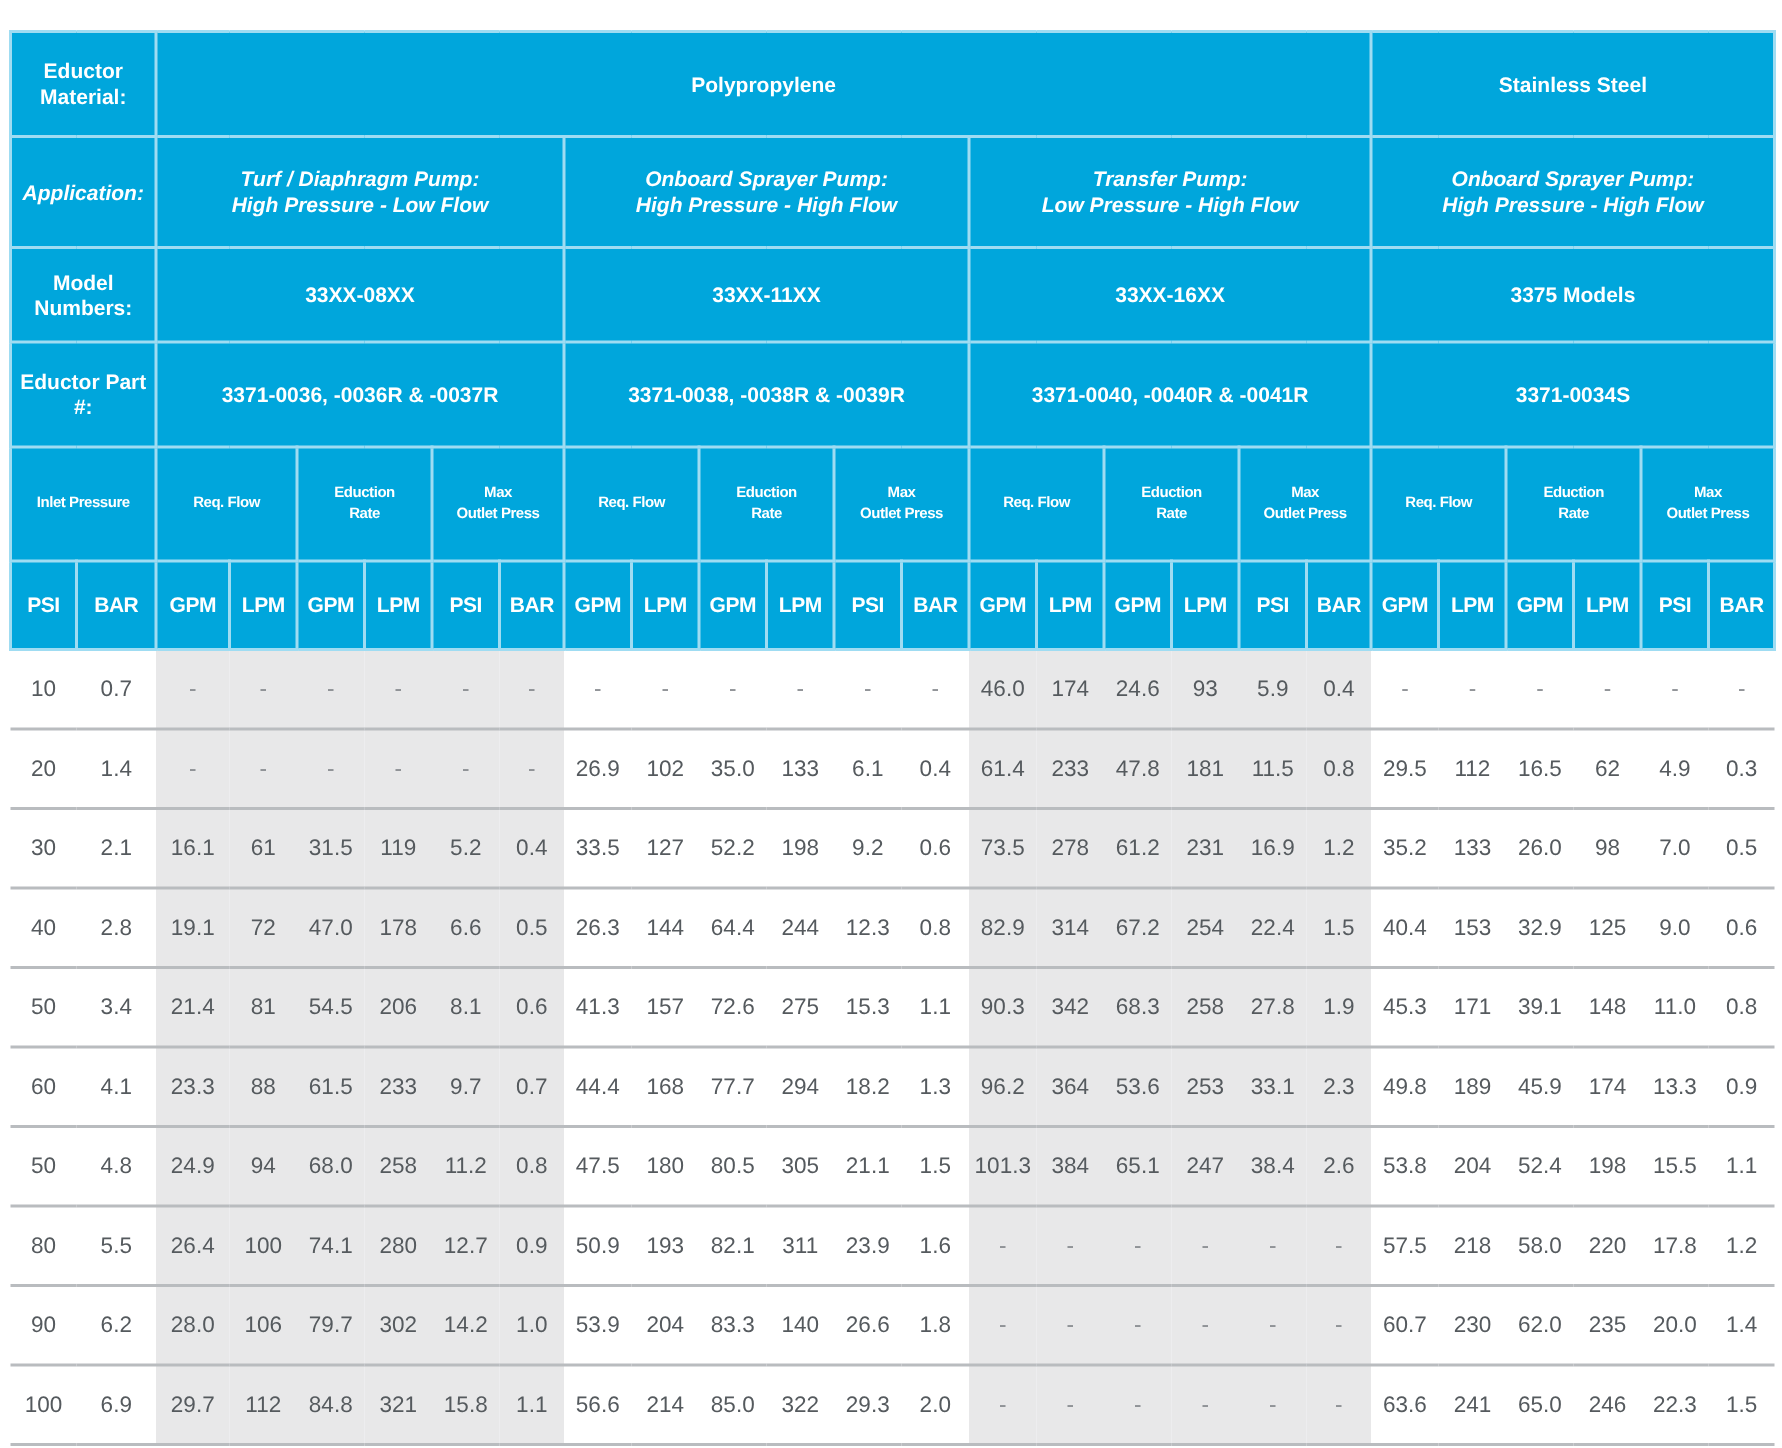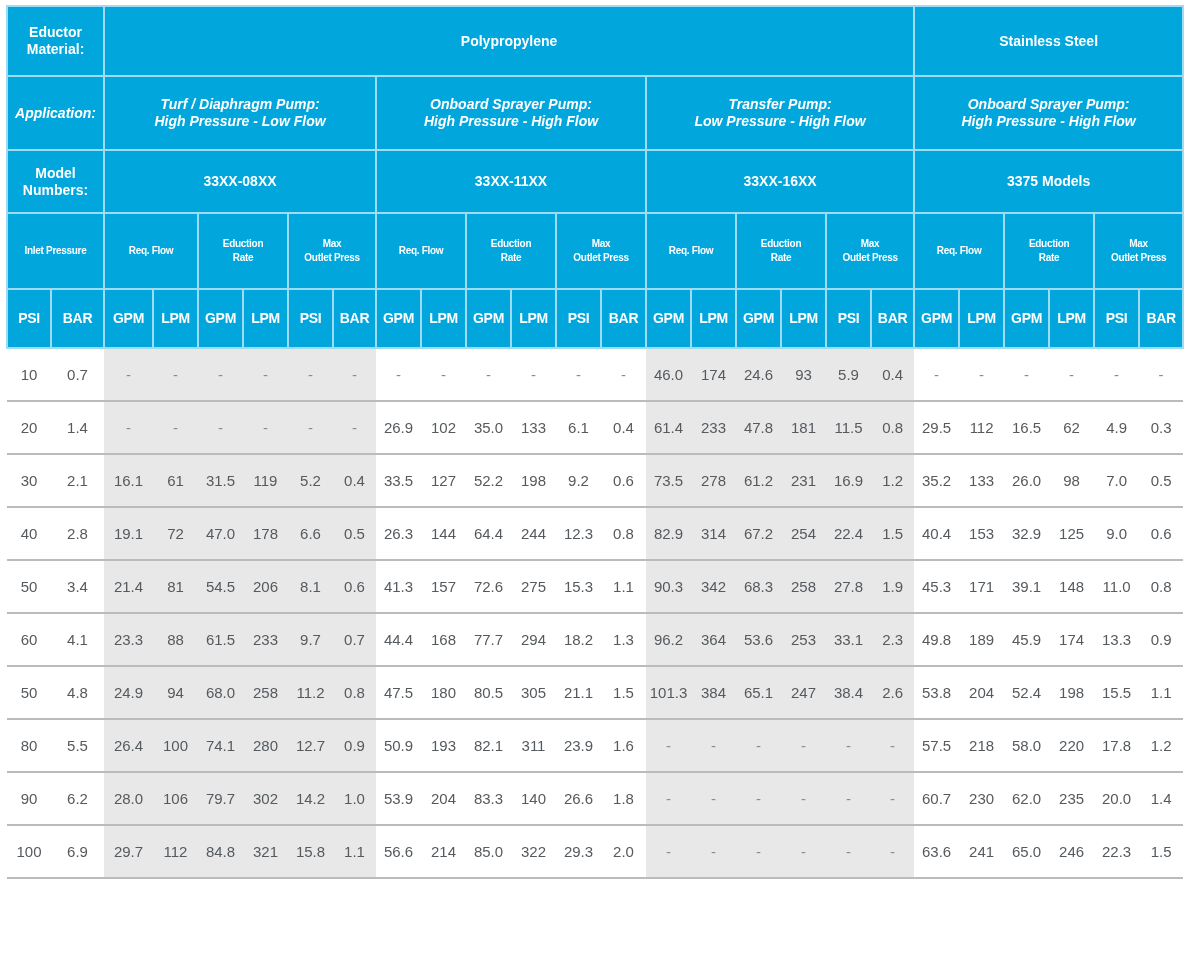--- a/index.html
+++ b/index.html
@@ -1,18 +1,18 @@
 <!DOCTYPE html>
 <html><head>
 <meta charset="utf-8">
 <style>
   html, body { margin: 0; padding: 0; background: #ffffff; }
   body { width: 1188px; height: 965px; position: relative; overflow: hidden; font-family: "Liberation Sans", "DejaVu Sans", sans-serif; }
   table.spec {
-    position: absolute; left: 6px; top: 5px;
+    position: absolute; left: 6px; top: 20px;
     width: 1176px;
     border-collapse: collapse;
     table-layout: fixed;
   }
   table.spec th {
     background: #00a6dc;
     color: #ffffff;
     font-weight: bold;
     font-size: 14px;
     line-height: 17px;
@@ -88,20 +88,27 @@
       <th colspan="6"><span>Transfer Pump:</span><br><span>Low Pressure - High Flow</span></th>
       <th colspan="6"><span>Onboard Sprayer Pump:</span><br><span>High Pressure - High Flow</span></th>
     </tr>
     <tr class="h3">
       <th class="label" colspan="2">Model Numbers:</th>
       <th colspan="6">33XX-08XX</th>
       <th colspan="6">33XX-11XX</th>
       <th colspan="6">33XX-16XX</th>
       <th colspan="6">3375 Models</th>
     </tr>
+    <tr class="h4">
+      <th class="label" colspan="2">Eductor Part #:</th>
+      <th colspan="6">3371-0036, -0036R &amp; -0037R</th>
+      <th colspan="6">3371-0038, -0038R &amp; -0039R</th>
+      <th colspan="6">3371-0040, -0040R &amp; -0041R</th>
+      <th colspan="6">3371-0034S</th>
+    </tr>
     <tr class="h5" id="measure-row">
       <th class="group" colspan="2">Inlet Pressure</th>
     <th class="group" colspan="2">Req. Flow</th>
         <th class="group" colspan="2"><span>Eduction</span><br><span>Rate</span></th>
         <th class="group" colspan="2"><span>Max</span><br><span>Outlet Press</span></th>
         <th class="group" colspan="2">Req. Flow</th>
         <th class="group" colspan="2"><span>Eduction</span><br><span>Rate</span></th>
         <th class="group" colspan="2"><span>Max</span><br><span>Outlet Press</span></th>
         <th class="group" colspan="2">Req. Flow</th>
         <th class="group" colspan="2"><span>Eduction</span><br><span>Rate</span></th>

